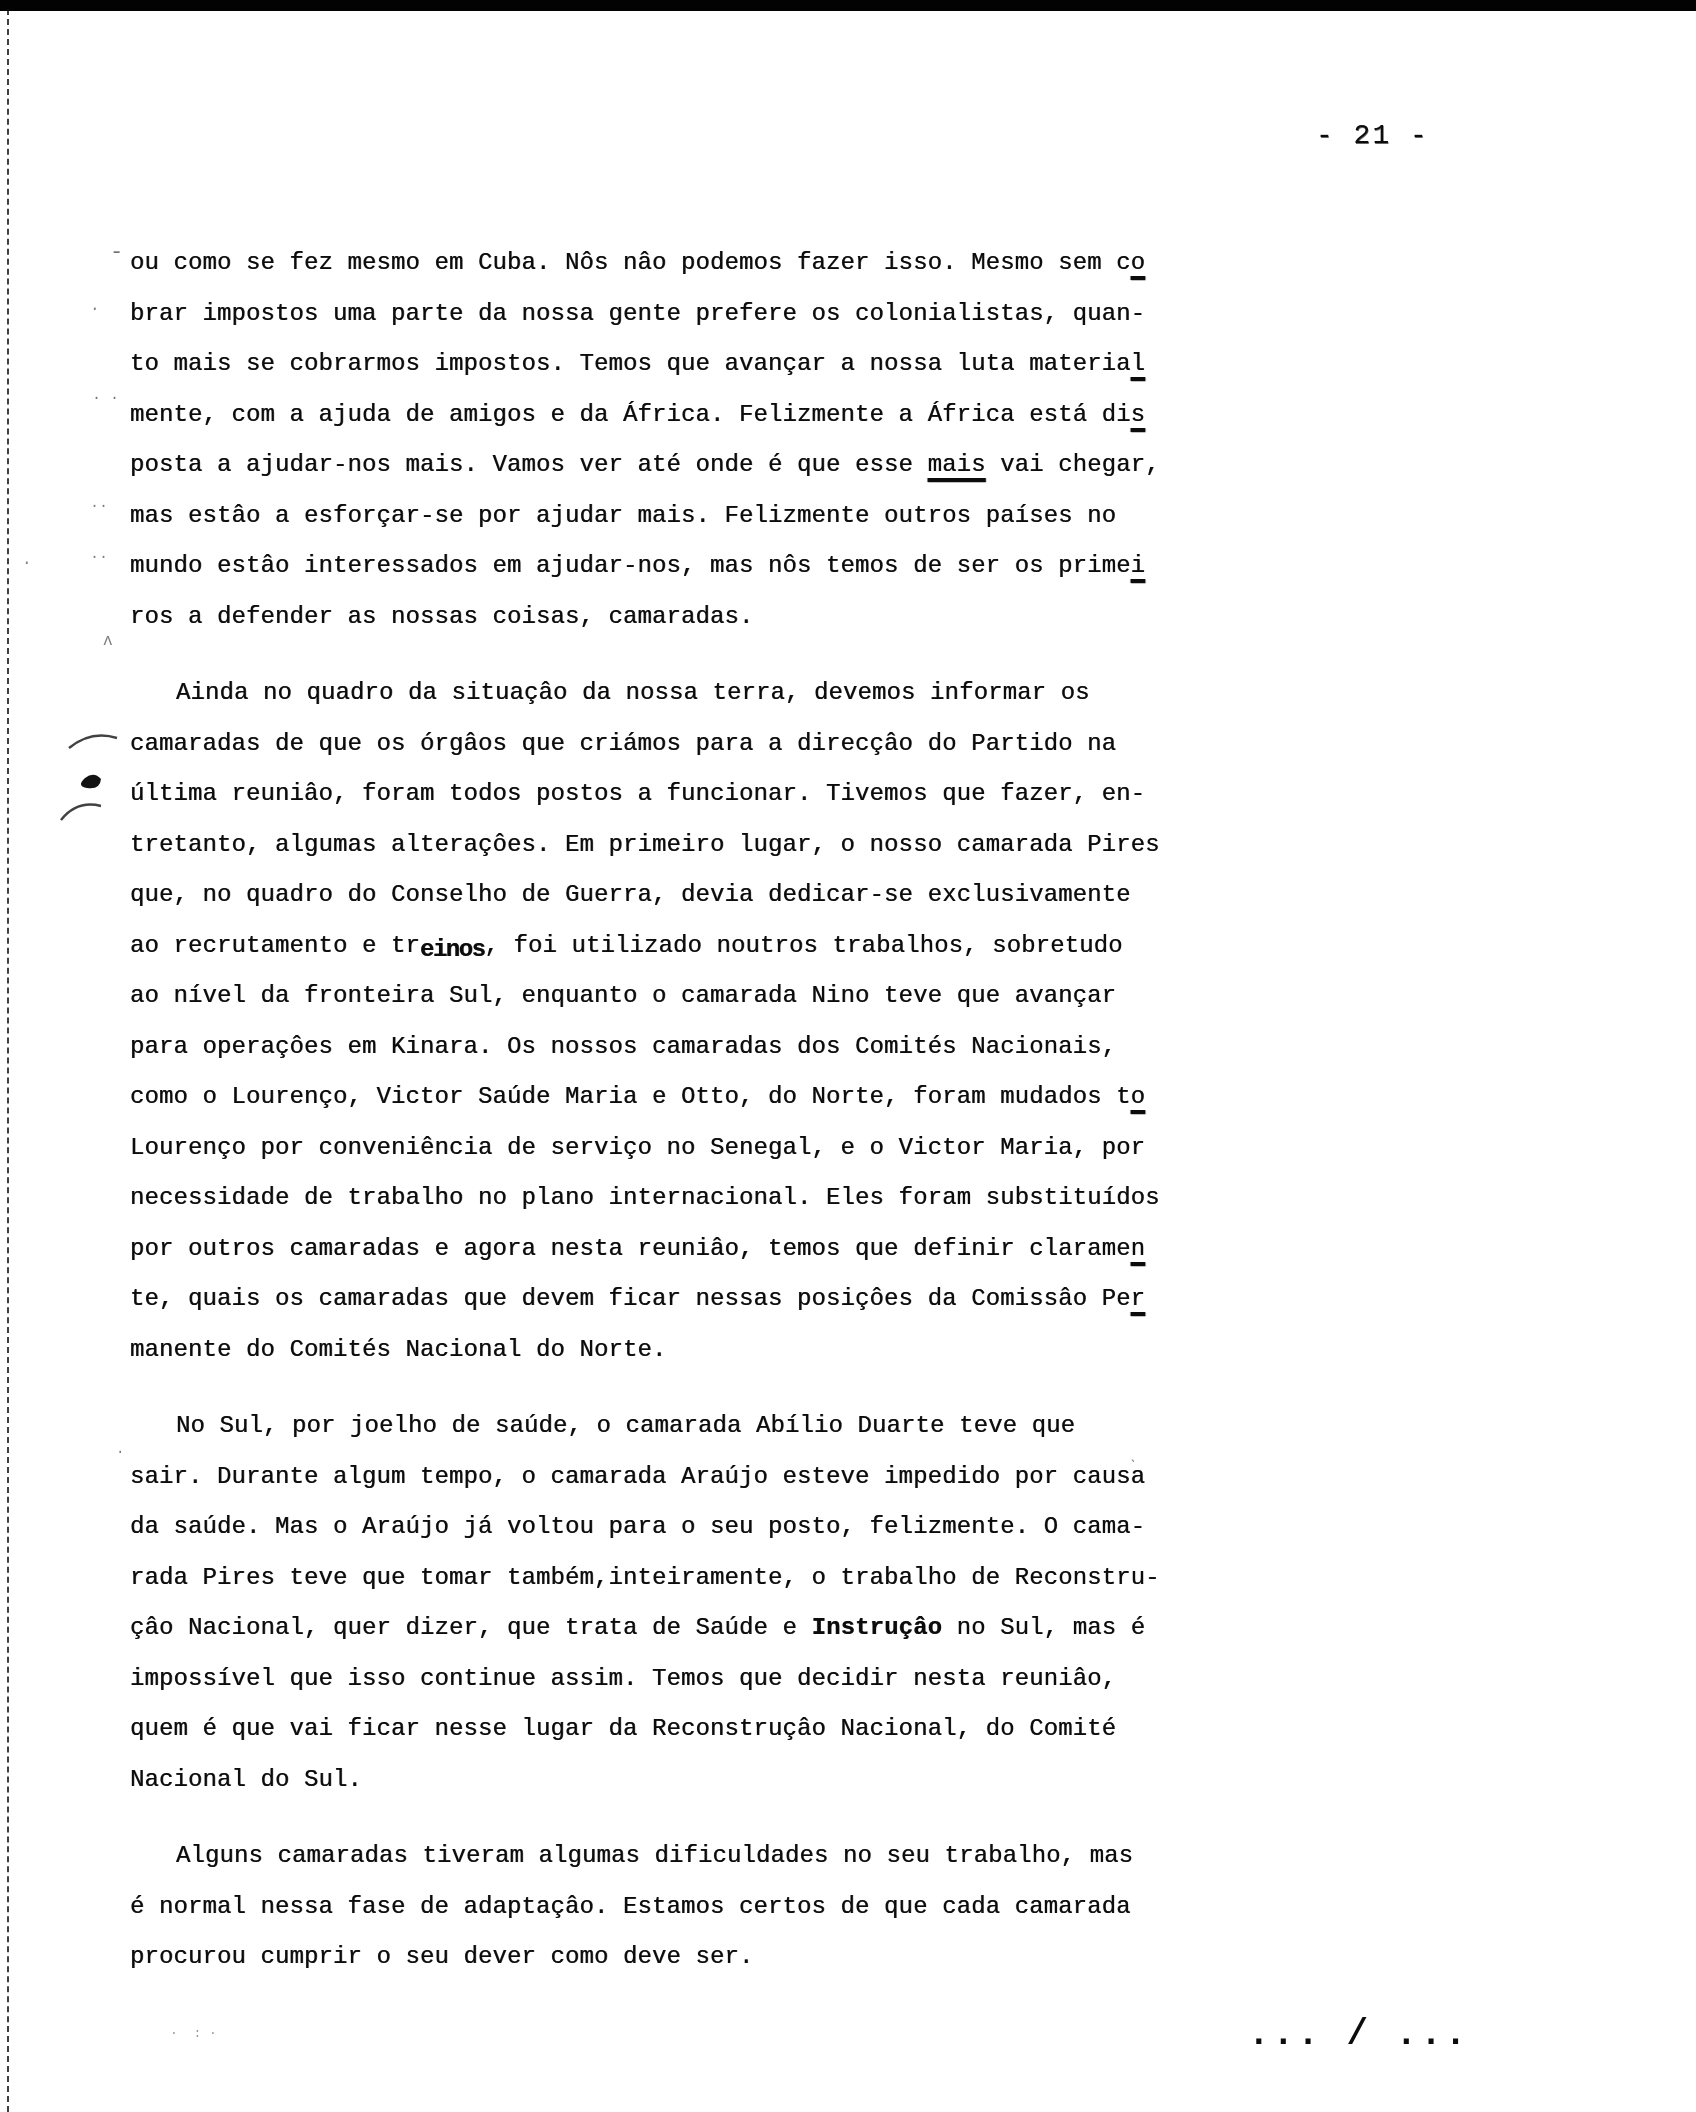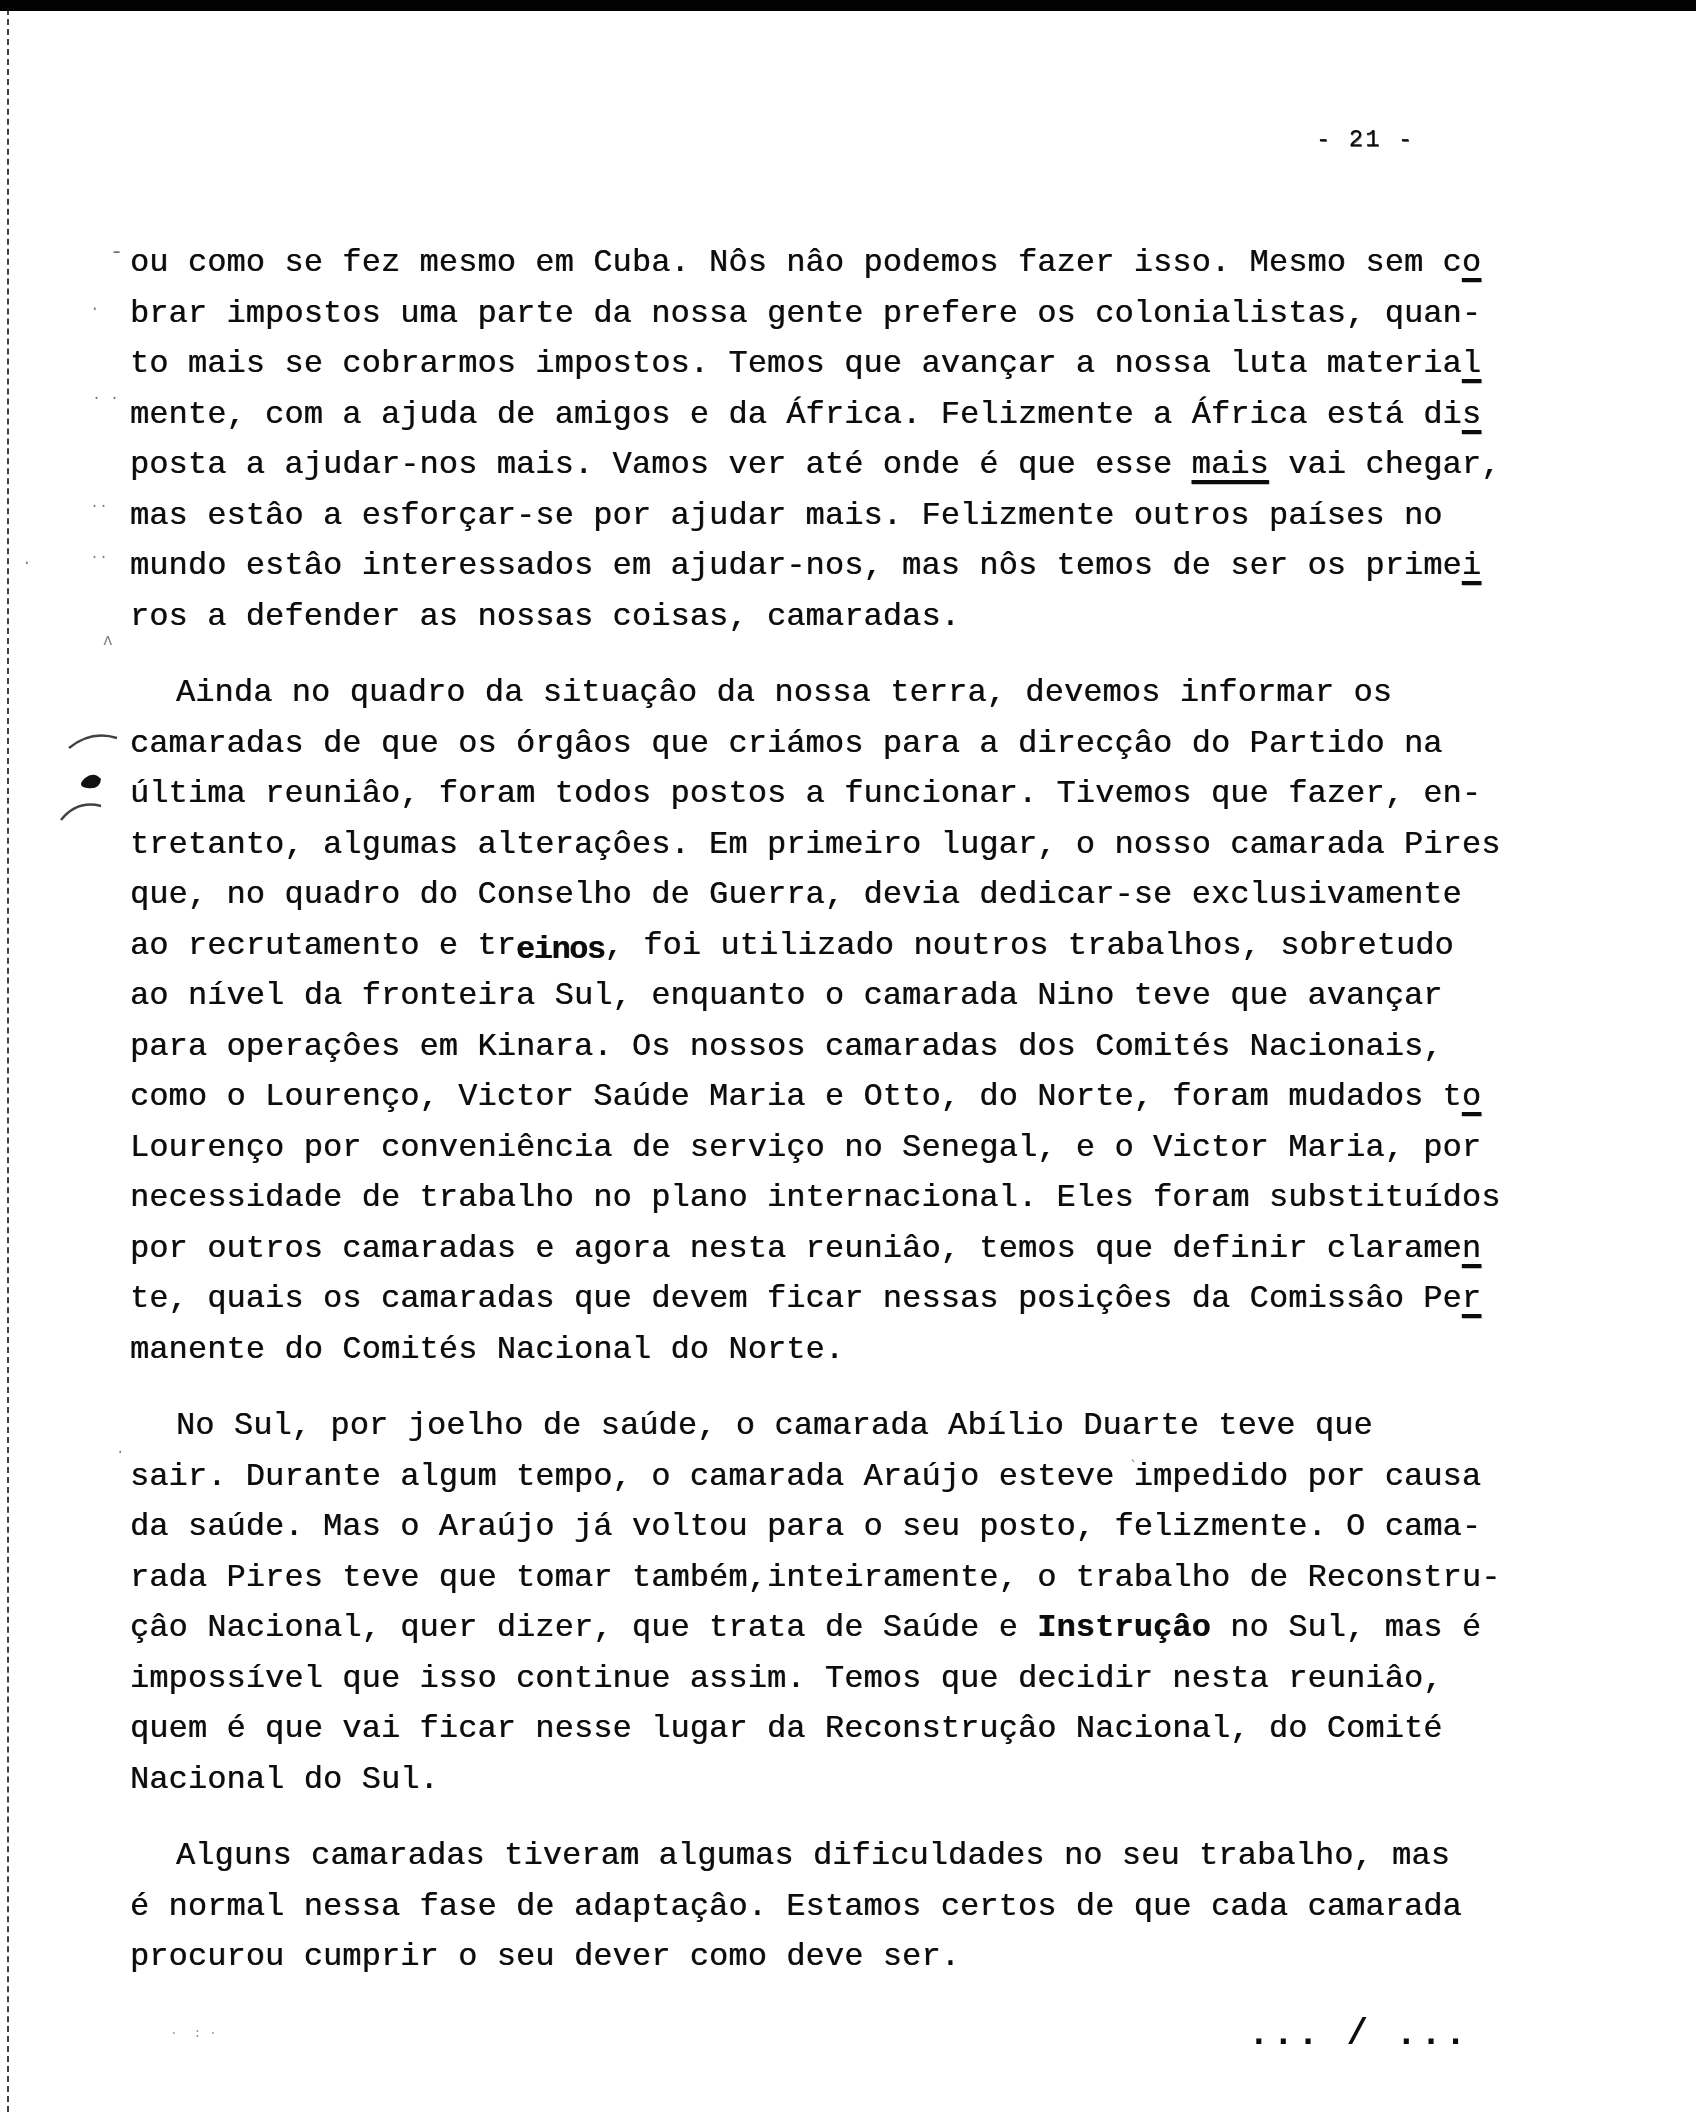--- a/index.html
+++ b/index.html
@@ -18,35 +18,35 @@
     position: absolute; top: 0; left: 0;
     width: 1696px; height: 11px;
     background: #020202;
   }
   #left-edge {
     position: absolute; top: 9px; left: 7px;
     height: 2103px; width: 0;
     border-left: 2px dashed rgba(15,15,15,0.8);
   }
   #page-number {
-    position: absolute; left: 1316px; top: 126px;
-    font-size: 24px; letter-spacing: 2px;
+    position: absolute; left: 1316px; top: 120px;
+    font-size: 28px; letter-spacing: 2px;
     white-space: pre;
     text-shadow: 0.5px 0.5px 0 rgba(0,0,0,0.6);
   }
   #doc-body {
     position: absolute; left: 130px; top: 238px; width: 1510px;
   }
   .para { margin: 0 0 26px 0; }
   .para.indent .line:first-child { padding-left: 46px; margin-top: 22px; }
   .line {
     white-space: pre;
     height: 50.5px;
     line-height: 50.5px;
-    font-size: 32px;
+    font-size: 24px;
     letter-spacing: 0.1px;
     text-shadow: 0.45px 0.45px 0 rgba(0,0,0,0.55), -0.3px 0 0 rgba(0,0,0,0.3);
   }
   .seg.u {
     text-decoration: underline;
     text-decoration-thickness: 3.5px;
     text-underline-offset: 7px;
   }
   .seg.b { font-weight: 700; }
   .seg.ov {

